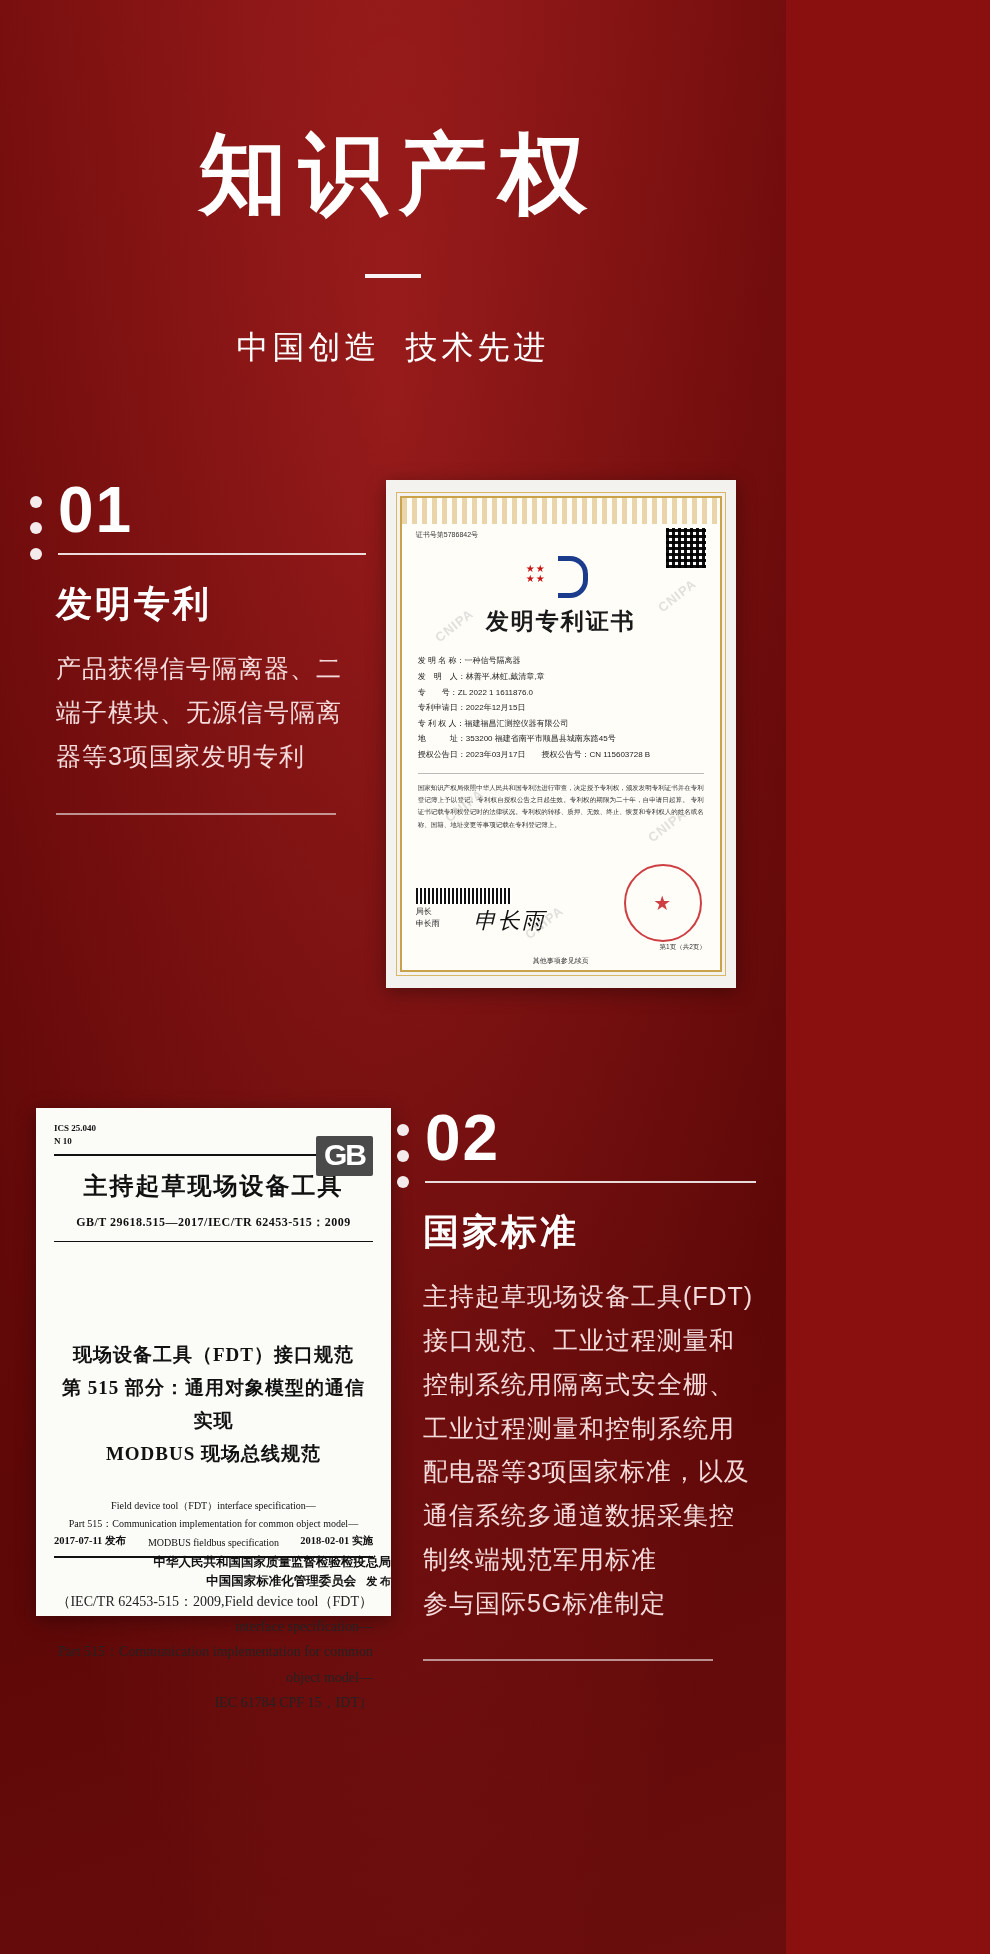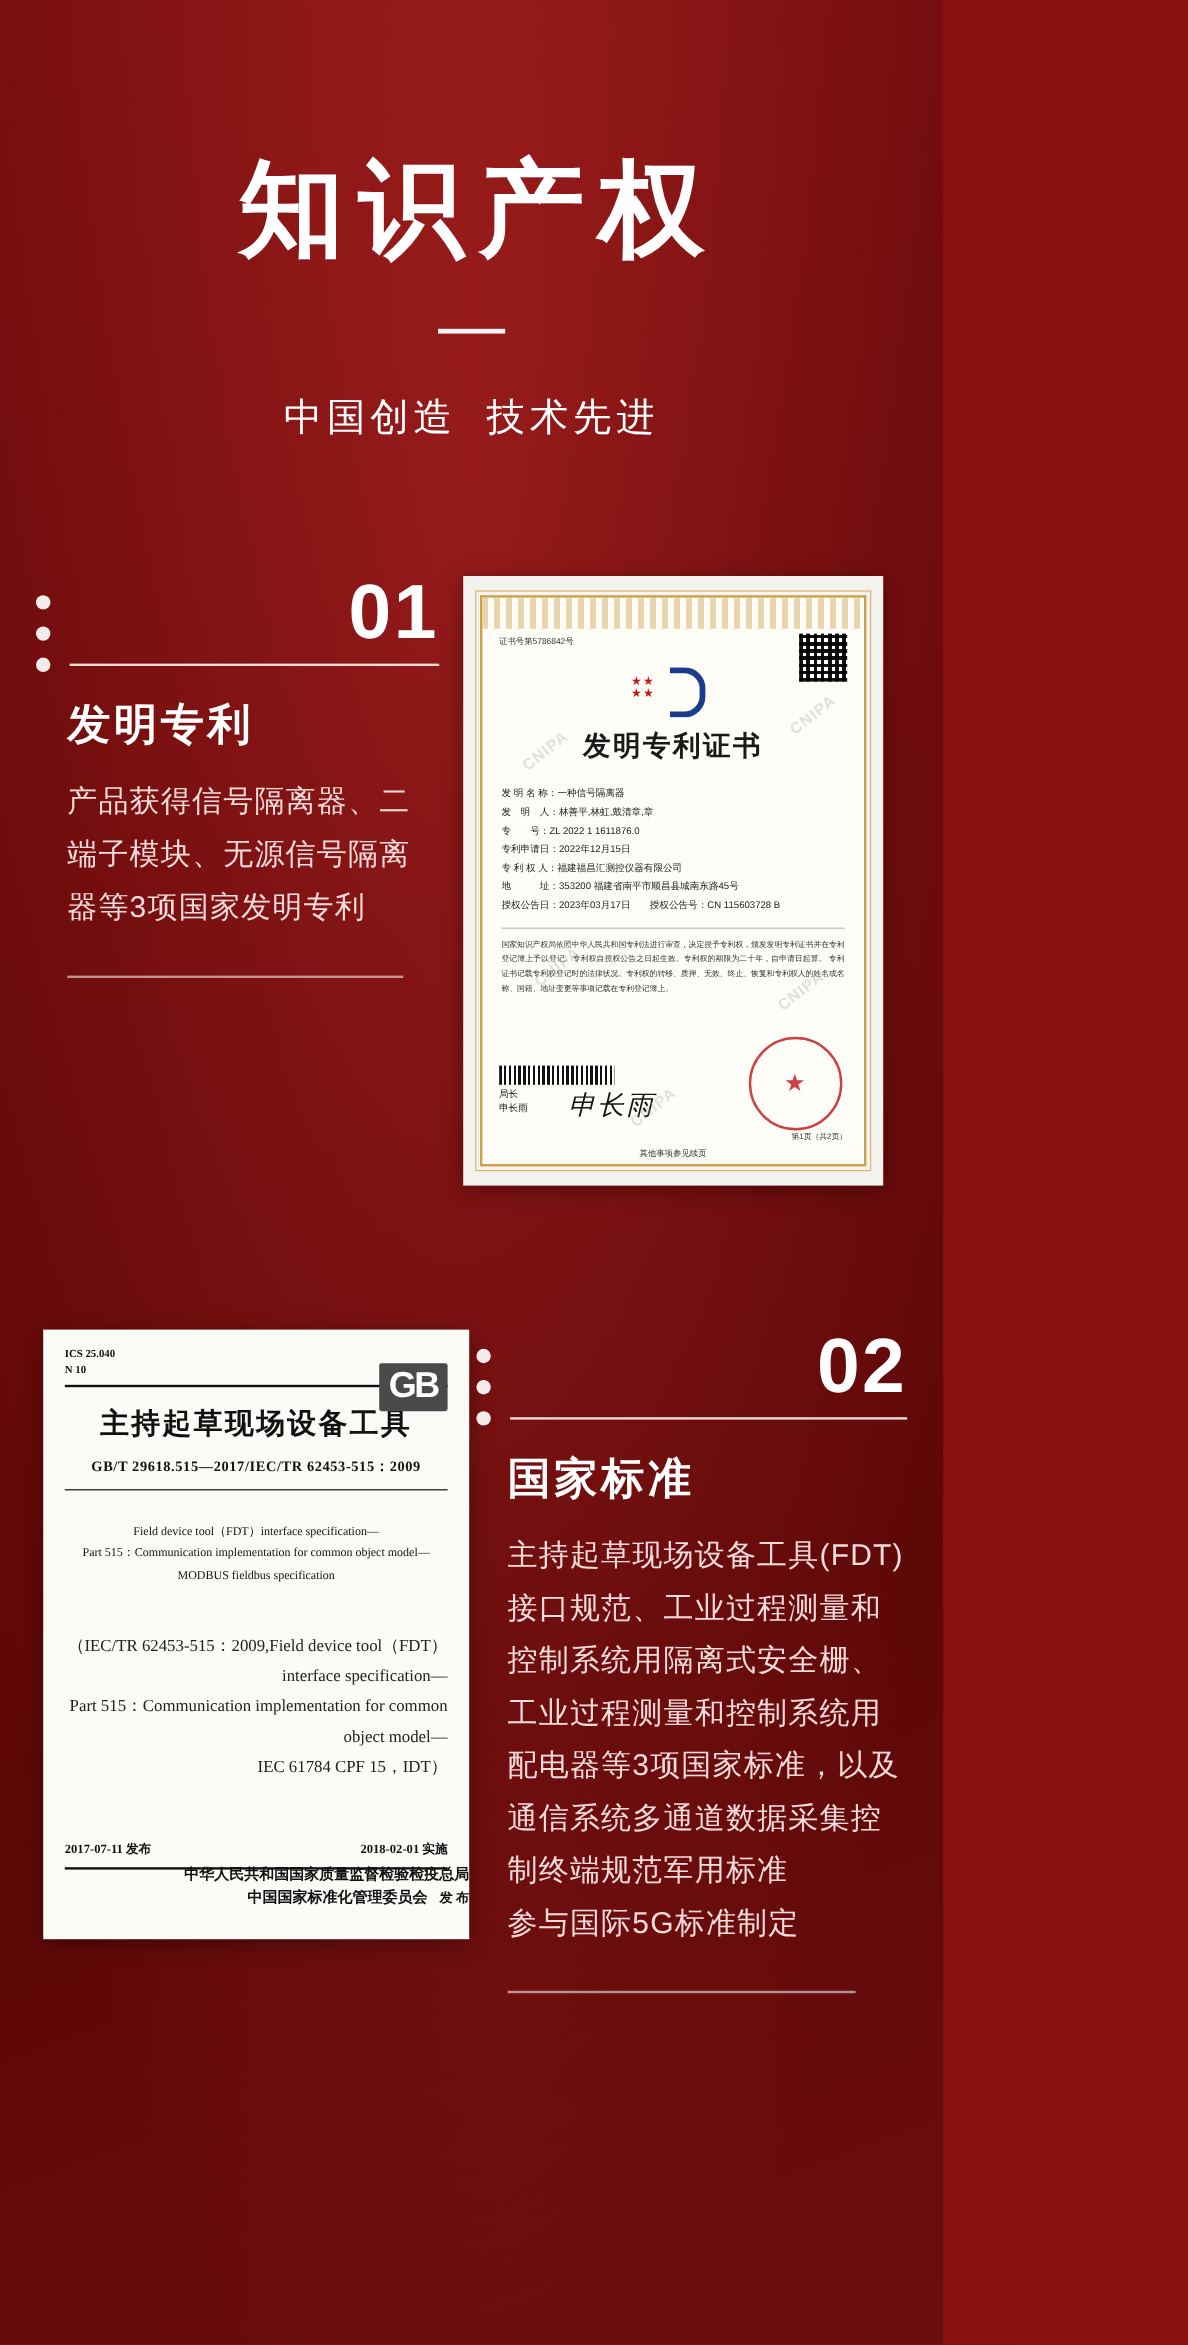--- a/index.html
+++ b/index.html
@@ -72,21 +72,20 @@
   }
   .img-col {
     width: 500px;
     display: flex;
     justify-content: center;
   }
 
   .num-row {
     display: flex;
     align-items: flex-start;
-    text-align: right;
   }
   .dots {
     width: 14px;
     padding-top: 16px;
     margin-right: 14px;
     display: flex;
     flex-direction: column;
     gap: 14px;
   }
   .dot {
@@ -486,20 +485,25 @@
     <div class="img-col" style="width:470px;">
       <div class="std">
         <div class="std-ics" style="white-space:pre-line">ICS 25.040
 N 10</div>
         <div class="std-gb">GB</div>
         <div class="std-hr"></div>
         <div class="std-country">主持起草现场设备工具</div>
         <div class="std-code">GB/T 29618.515—2017/IEC/TR 62453-515：2009</div>
         <div class="std-mid-rule"></div>
 
+        <div class="std-title">
+          <div>现场设备工具（FDT）接口规范</div>
+          <div>第 515 部分：通用对象模型的通信实现</div>
+          <div>MODBUS 现场总线规范</div>
+        </div>
 
         <div class="std-en" style="white-space:pre-line">Field device tool（FDT）interface specification—
 Part 515：Communication implementation for common object model—
 MODBUS fieldbus specification</div>
         <div class="std-en2" style="white-space:pre-line">（IEC/TR 62453-515：2009,Field device tool（FDT）interface specification—
 Part 515：Communication implementation for common object model—
 IEC 61784 CPF 15，IDT）</div>
 
         <div class="std-dates">
           <span>2017-07-11 发布</span>

